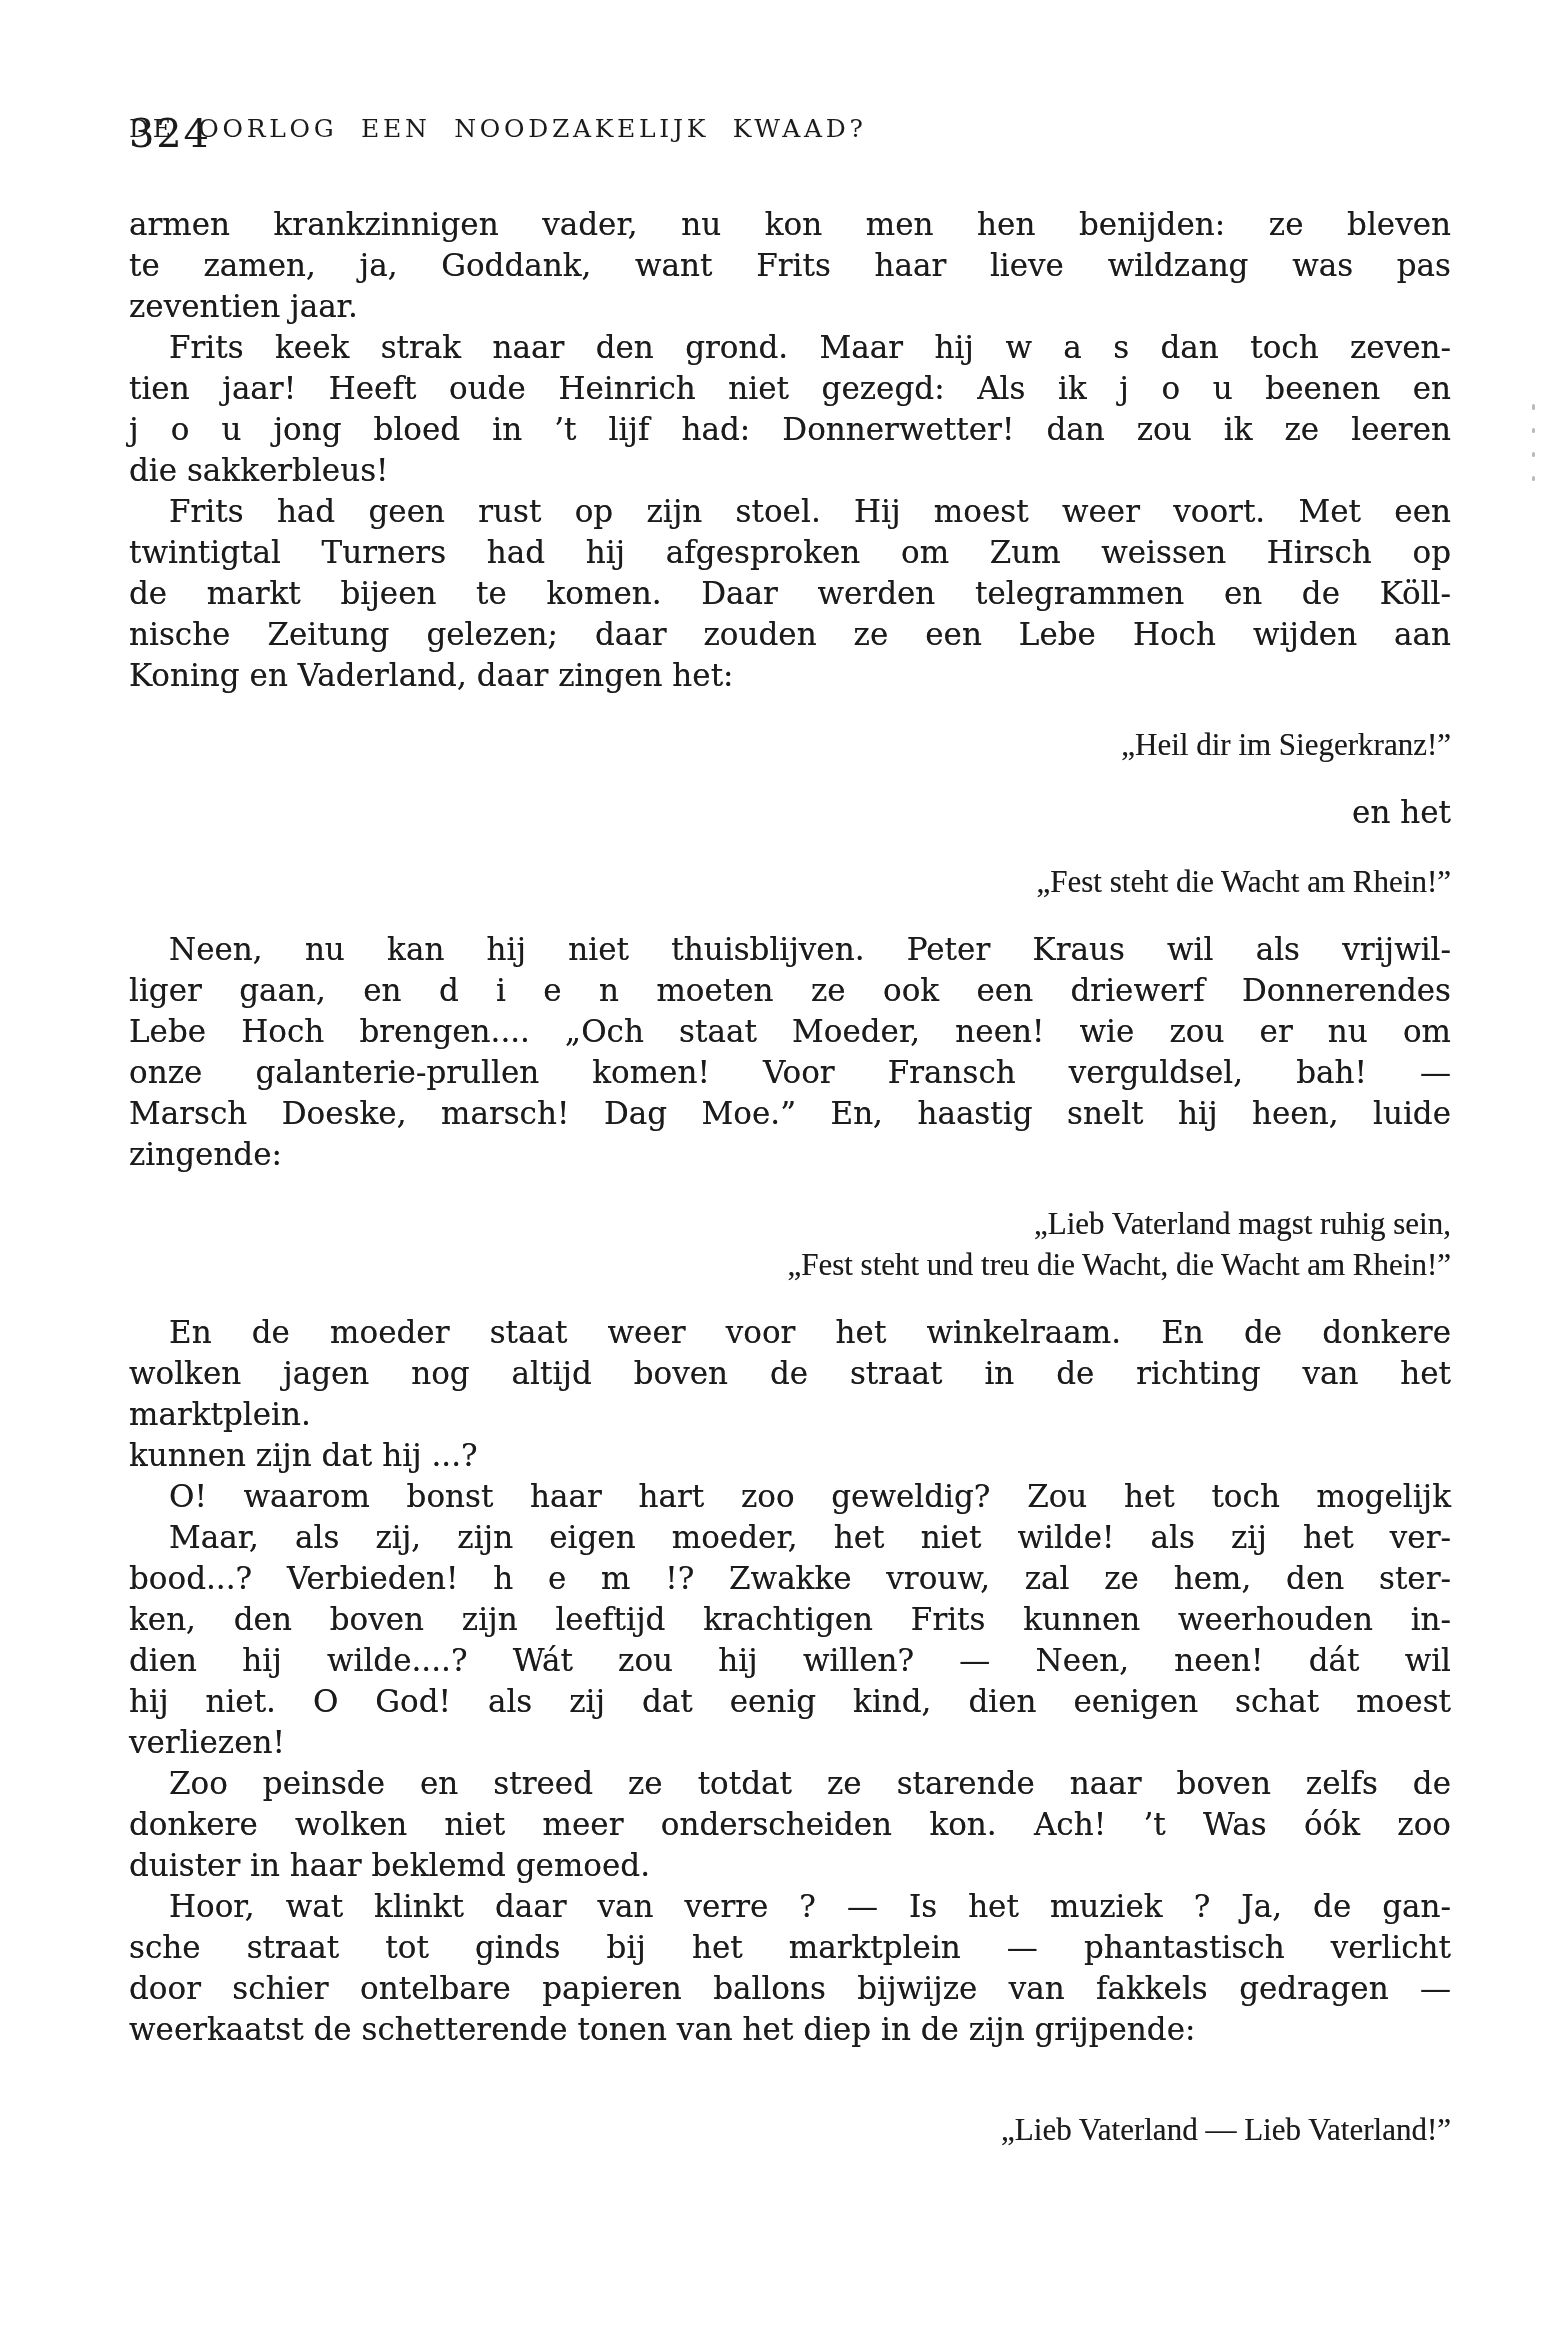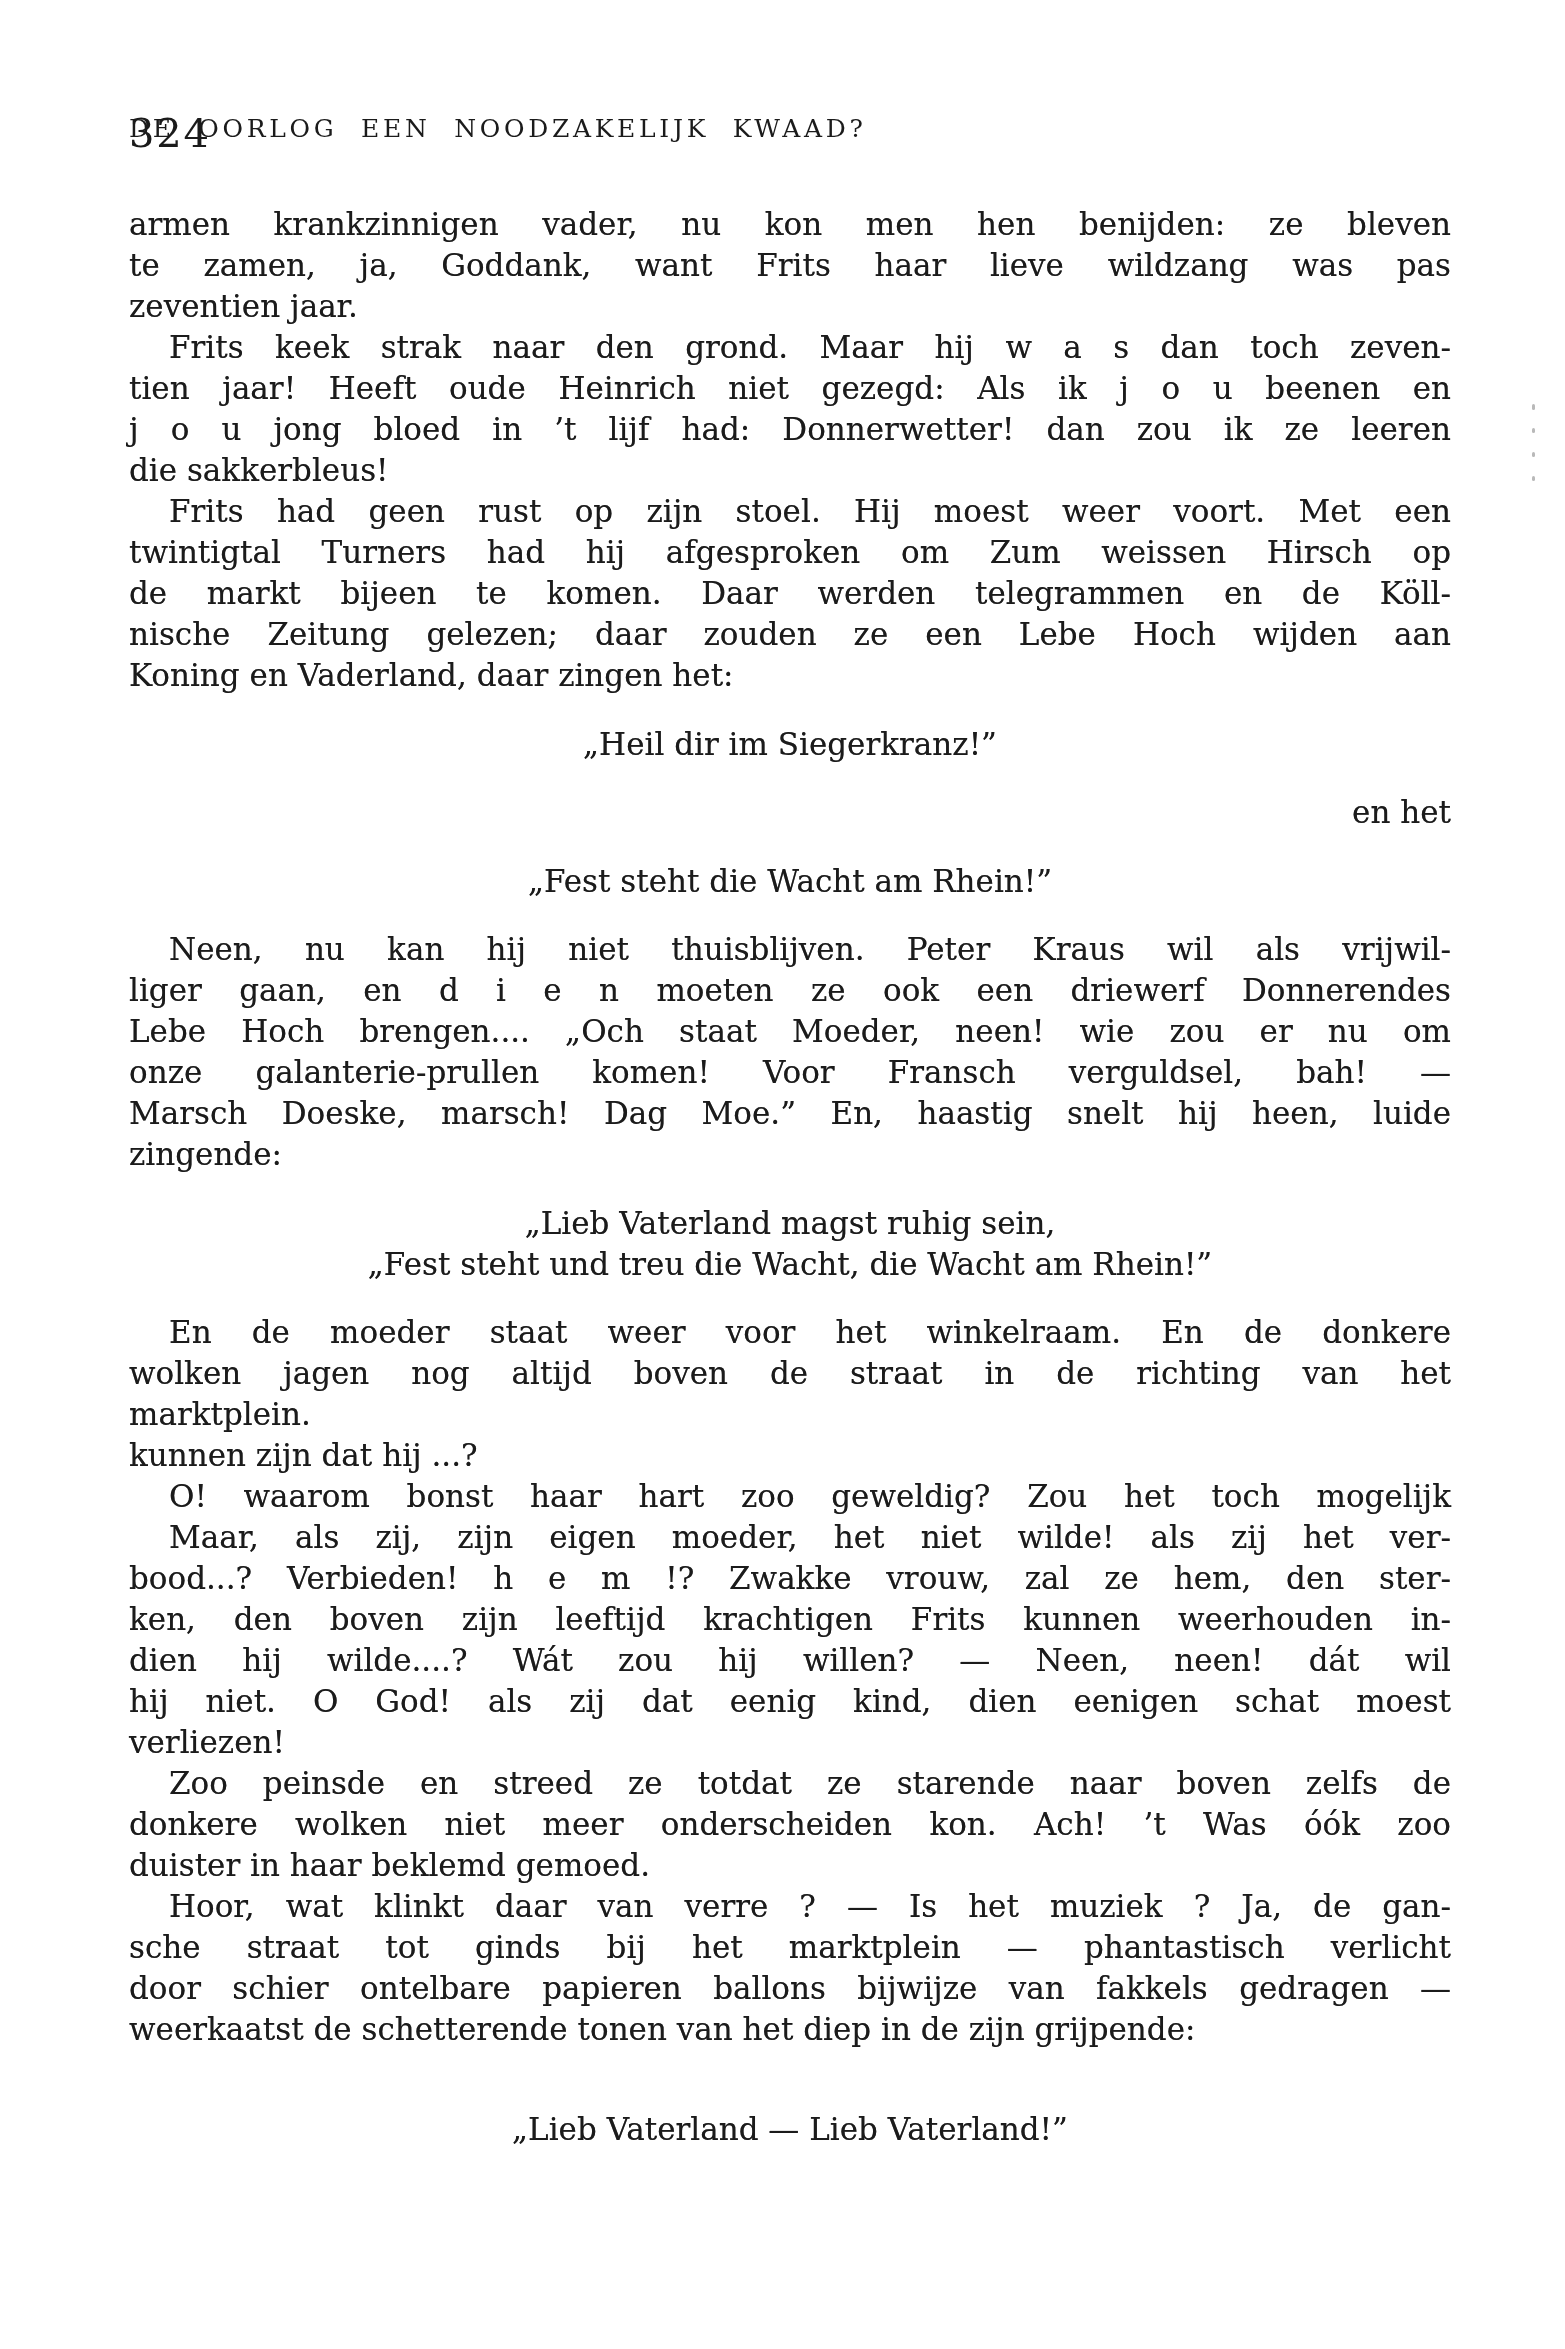--- a/index.html
+++ b/index.html
@@ -26,21 +26,21 @@
   .body-text{
     width:1322px;
     font-size:31px;
     line-height:41px;
     text-shadow:0 0 0.6px rgba(10,10,10,0.55);
   }
   .para{margin:0;}
   .line{text-align:justify;}
   .line.j{text-align-last:justify;}
   .line.indent{text-indent:40px;}
-  .verse{text-align:center;margin:27.5px 0;}
+  .verse{text-align:right;margin:27.5px 0;font-family:Liberation Serif, serif;}
   .verse:last-child{margin-top:59px;}
   .plain{margin:0;text-align:right;}
   
   .specks{position:absolute;top:404px;left:1532px;width:5.5px;}
   .specks span{
     display:block;width:2.8px;height:5.5px;margin-bottom:18.4px;
     background:#b9b9b9;border-radius:1.8px;
   }
 </style>
 </head>

